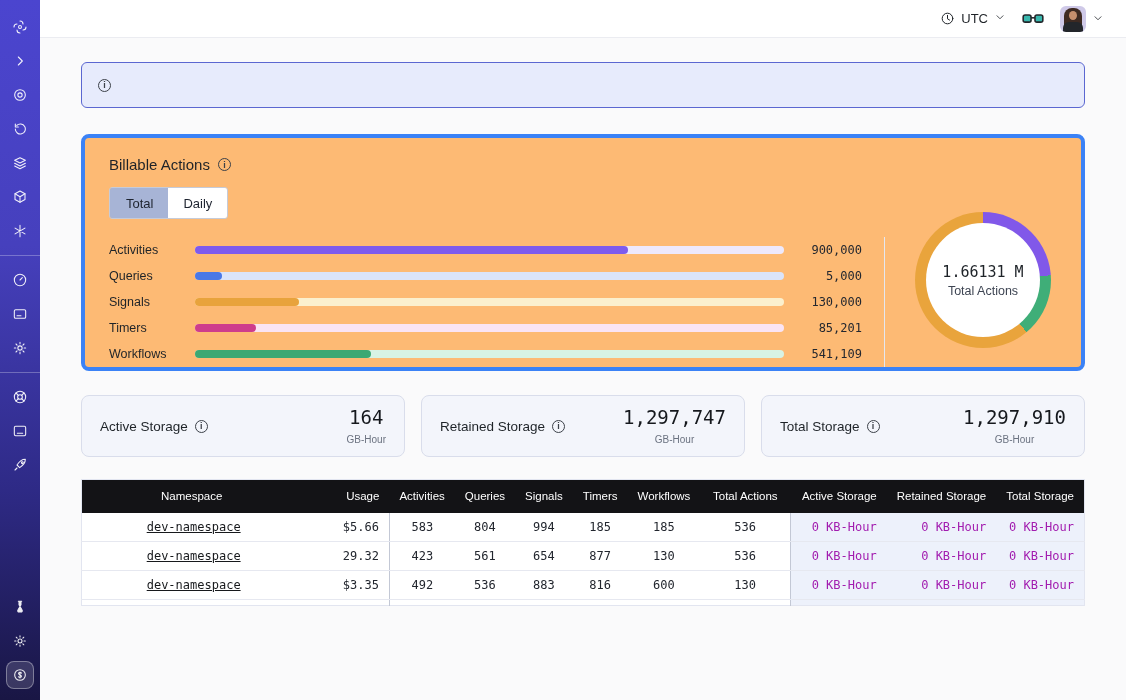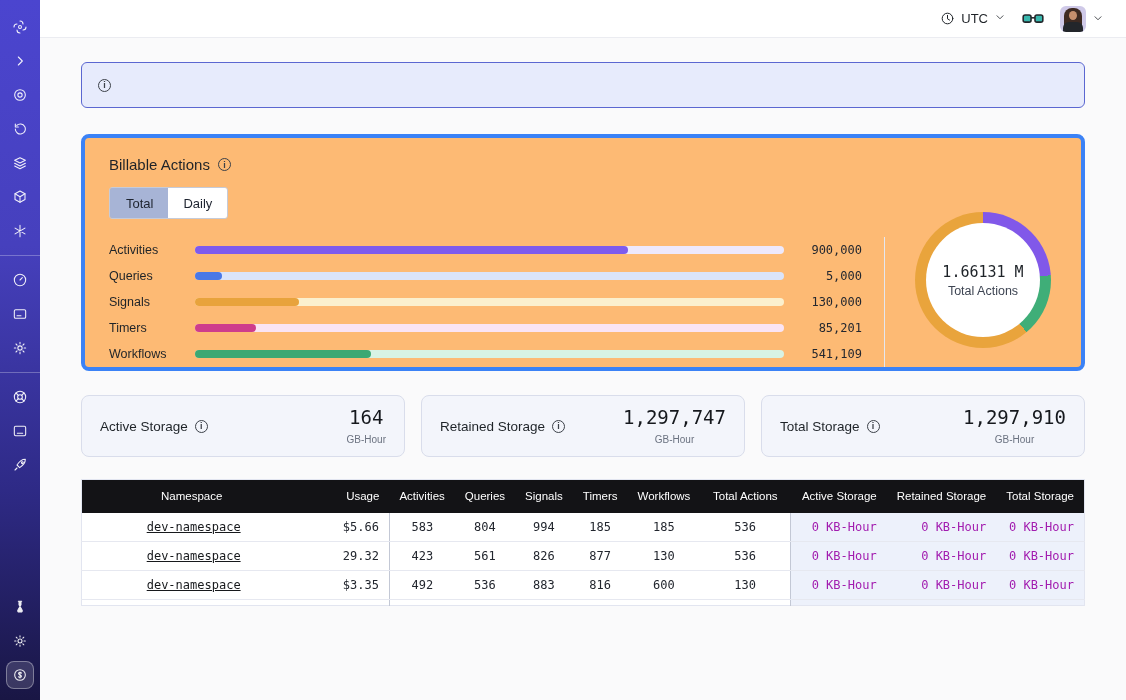--- a/index.html
+++ b/index.html
@@ -369,21 +369,21 @@
         <td class="c-num c-ta">536</td>
         <td class="c-stor">0 KB-Hour</td>
         <td class="c-stor">0 KB-Hour</td>
         <td class="c-stor">0 KB-Hour</td>
       </tr>
       <tr>
         <td class="c-namespace"><a href="#">dev-namespace</a></td>
         <td class="c-cost">29.32</td>
         <td class="c-num">423</td>
         <td class="c-num">561</td>
-        <td class="c-num">826</td>
+        <td class="c-num">654</td>
         <td class="c-num">877</td>
         <td class="c-num">130</td>
         <td class="c-num c-ta">536</td>
         <td class="c-stor">0 KB-Hour</td>
         <td class="c-stor">0 KB-Hour</td>
         <td class="c-stor">0 KB-Hour</td>
       </tr>
       <tr>
         <td class="c-namespace"><a href="#">dev-namespace</a></td>
         <td class="c-cost">$3.35</td>

